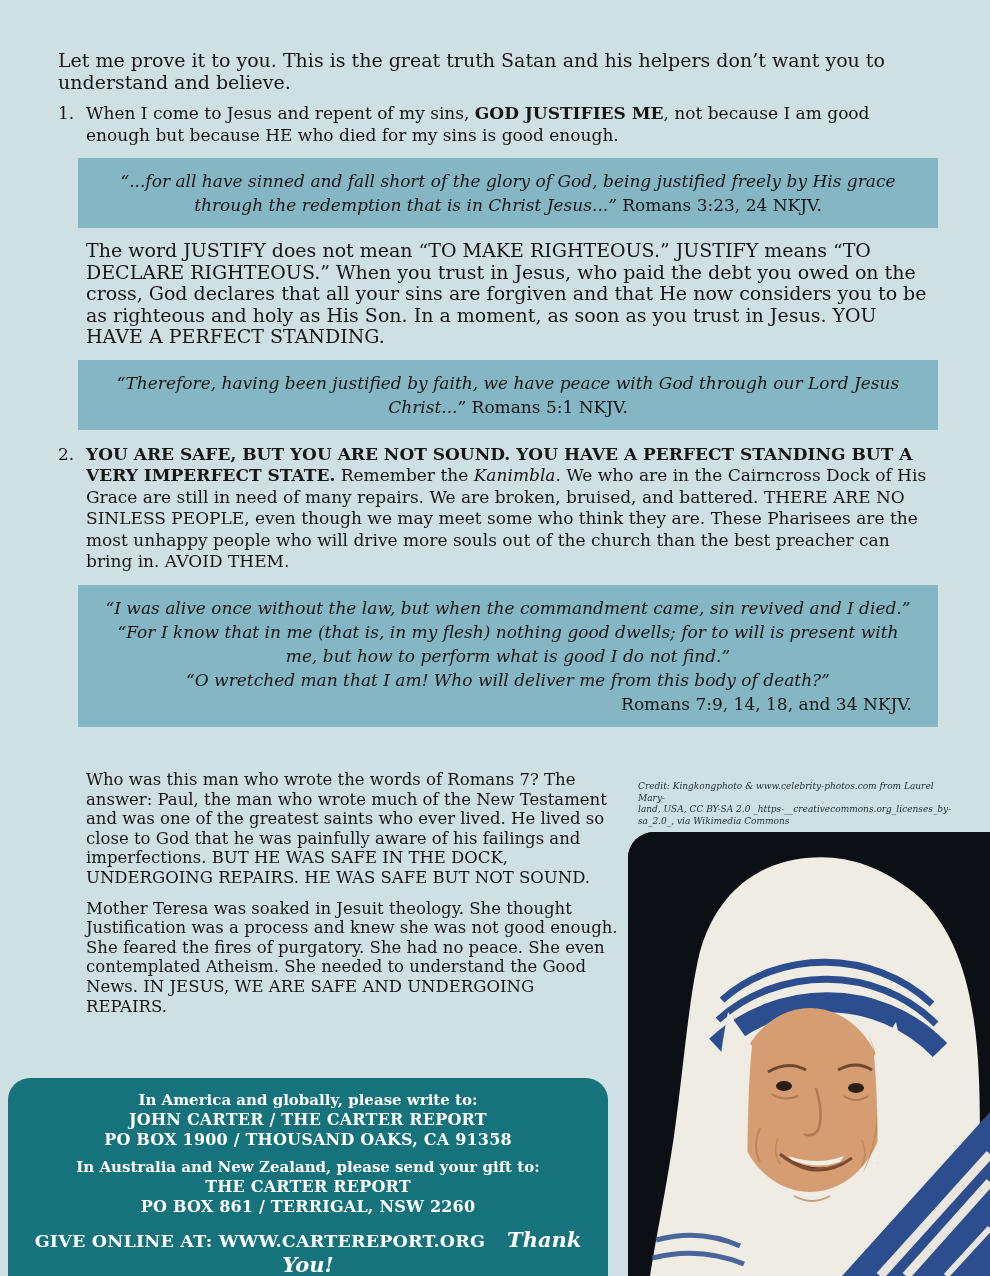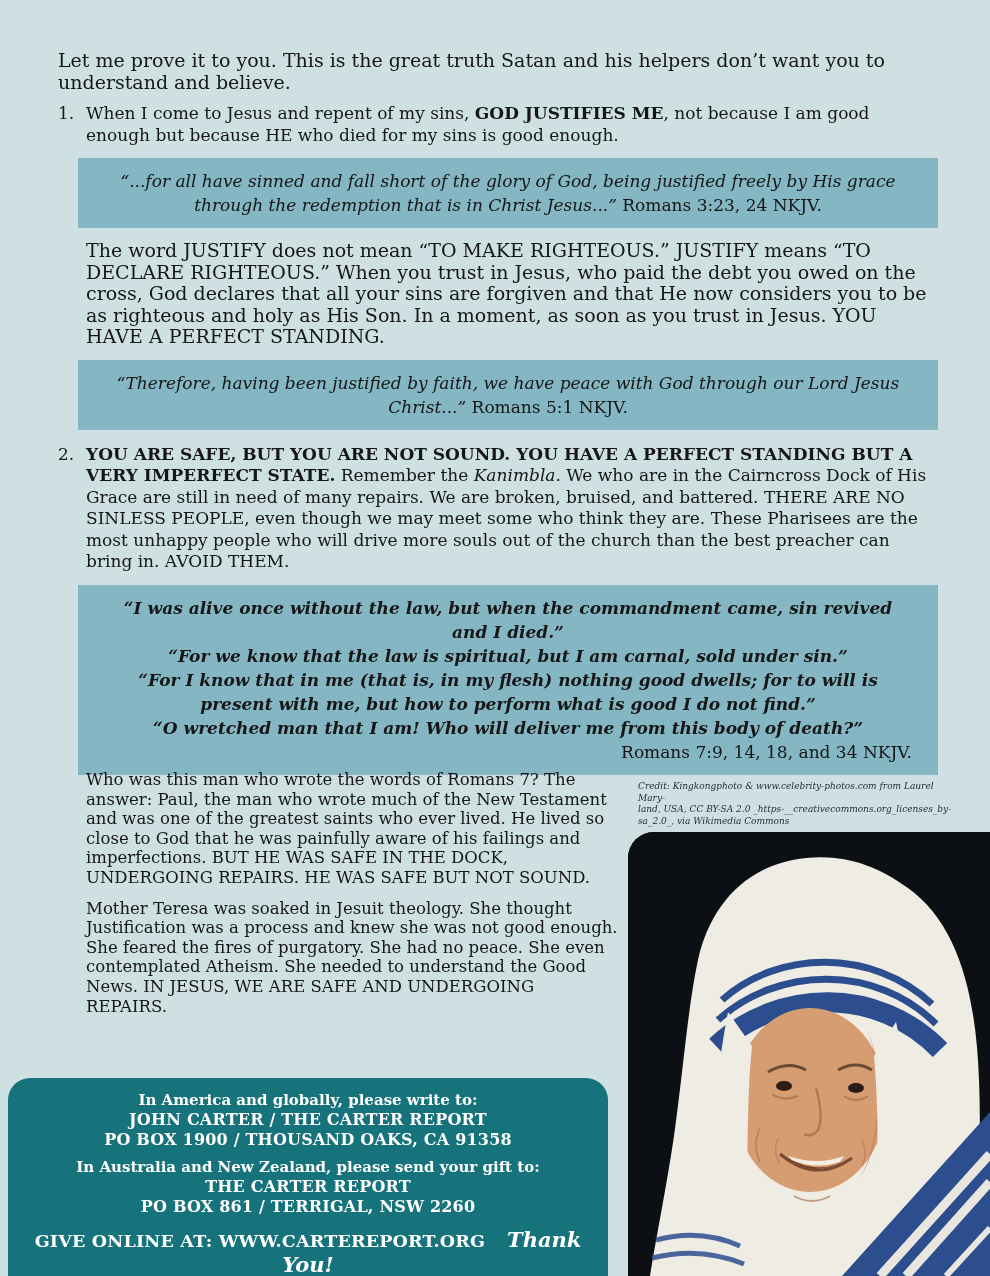--- a/index.html
+++ b/index.html
@@ -13,21 +13,21 @@
   .indent { margin-left:28px; }
   .list-item { display:flex; margin:10px 0 10px 0; }
   .item-num { flex:none; width:28px; font-size:17px; line-height:21.5px; }
   .item-text { flex:1; font-size:17px; line-height:21.5px; }
   .b { font-weight:bold; }
   .i { font-style:italic; }
   .quote-box {
     background:#84b7c3; margin:12px 0 12px 20px; padding:11px 26px;
     text-align:center; font-size:17px; line-height:24px;
   }
-  .quote-line { display:block; font-style:italic;font-weight:bold; }
+  .quote-line { display:block; font-style:italic; }
   .quote-ref { font-style:normal;text-align:right; }
   .columns-left { position:absolute; left:86px; top:770px; width:532px; }
   .columns-left p { font-size:16.5px; line-height:19.6px; margin:0 0 11px 0; }
   .photo-credit {
     position:absolute; left:638px; top:781px; width:322px;
     font-size:9px; line-height:11.5px; font-style:italic; color:#1d2a30;
   }
   .photo-credit span { display:block; }
   .photo-frame {
     position:absolute; left:628px; top:832px; width:362px; height:444px;
@@ -71,21 +71,20 @@
       <span class="i">“Therefore, having been justified by faith, we have peace with God through our Lord Jesus Christ...”</span><span class="quote-ref">  Romans 5:1 NKJV.</span>
     </div>
 
     <div class="list-item" style="margin-top:14px">
       <div class="item-num">2.</div>
       <div class="item-text"><span class="b">YOU ARE SAFE, BUT YOU ARE NOT SOUND. YOU HAVE A PERFECT STANDING BUT A VERY IMPERFECT STATE.</span><span> Remember the </span><span class="i">Kanimbla</span><span>. We who are in the Cairncross Dock of His Grace are still in need of many repairs. We are broken, bruised, and battered. THERE ARE NO SINLESS PEOPLE, even though we may meet some who think they are. These Pharisees are the most unhappy people who will drive more souls out of the church than the best preacher can bring in. AVOID THEM.</span></div>
     </div>
 
     <div class="quote-box">
       <span class="quote-line">“I was alive once without the law, but when the commandment came, sin revived and I died.”</span>
-      <span class="quote-line">“For we know that the law is spiritual, but I am carnal, sold under sin.”</span>
       <span class="quote-line">“For I know that in me (that is, in my flesh) nothing good dwells; for to will is present with me, but how to perform what is good I do not find.”</span>
       <span class="quote-line">“O wretched man that I am! Who will deliver me from this body of death?”</span>
       <span class="quote-ref" style="display:block">Romans 7:9, 14, 18, and 34 NKJV.</span>
     </div>
 
   </div>
 
   <div class="columns-left">
     <p>Who was this man who wrote the words of Romans 7? The answer: Paul, the man who wrote much of the New Testament and was one of the greatest saints who ever lived. He lived so close to God that he was painfully aware of his failings and imperfections. BUT HE WAS SAFE IN THE DOCK, UNDERGOING REPAIRS. HE WAS SAFE BUT NOT SOUND.</p>
     <p>Mother Teresa was soaked in Jesuit theology. She thought Justification was a process and knew she was not good enough. She feared the fires of purgatory. She had no peace. She even contemplated Atheism. She needed to understand the Good News. IN JESUS, WE ARE SAFE AND UNDERGOING REPAIRS.</p>

